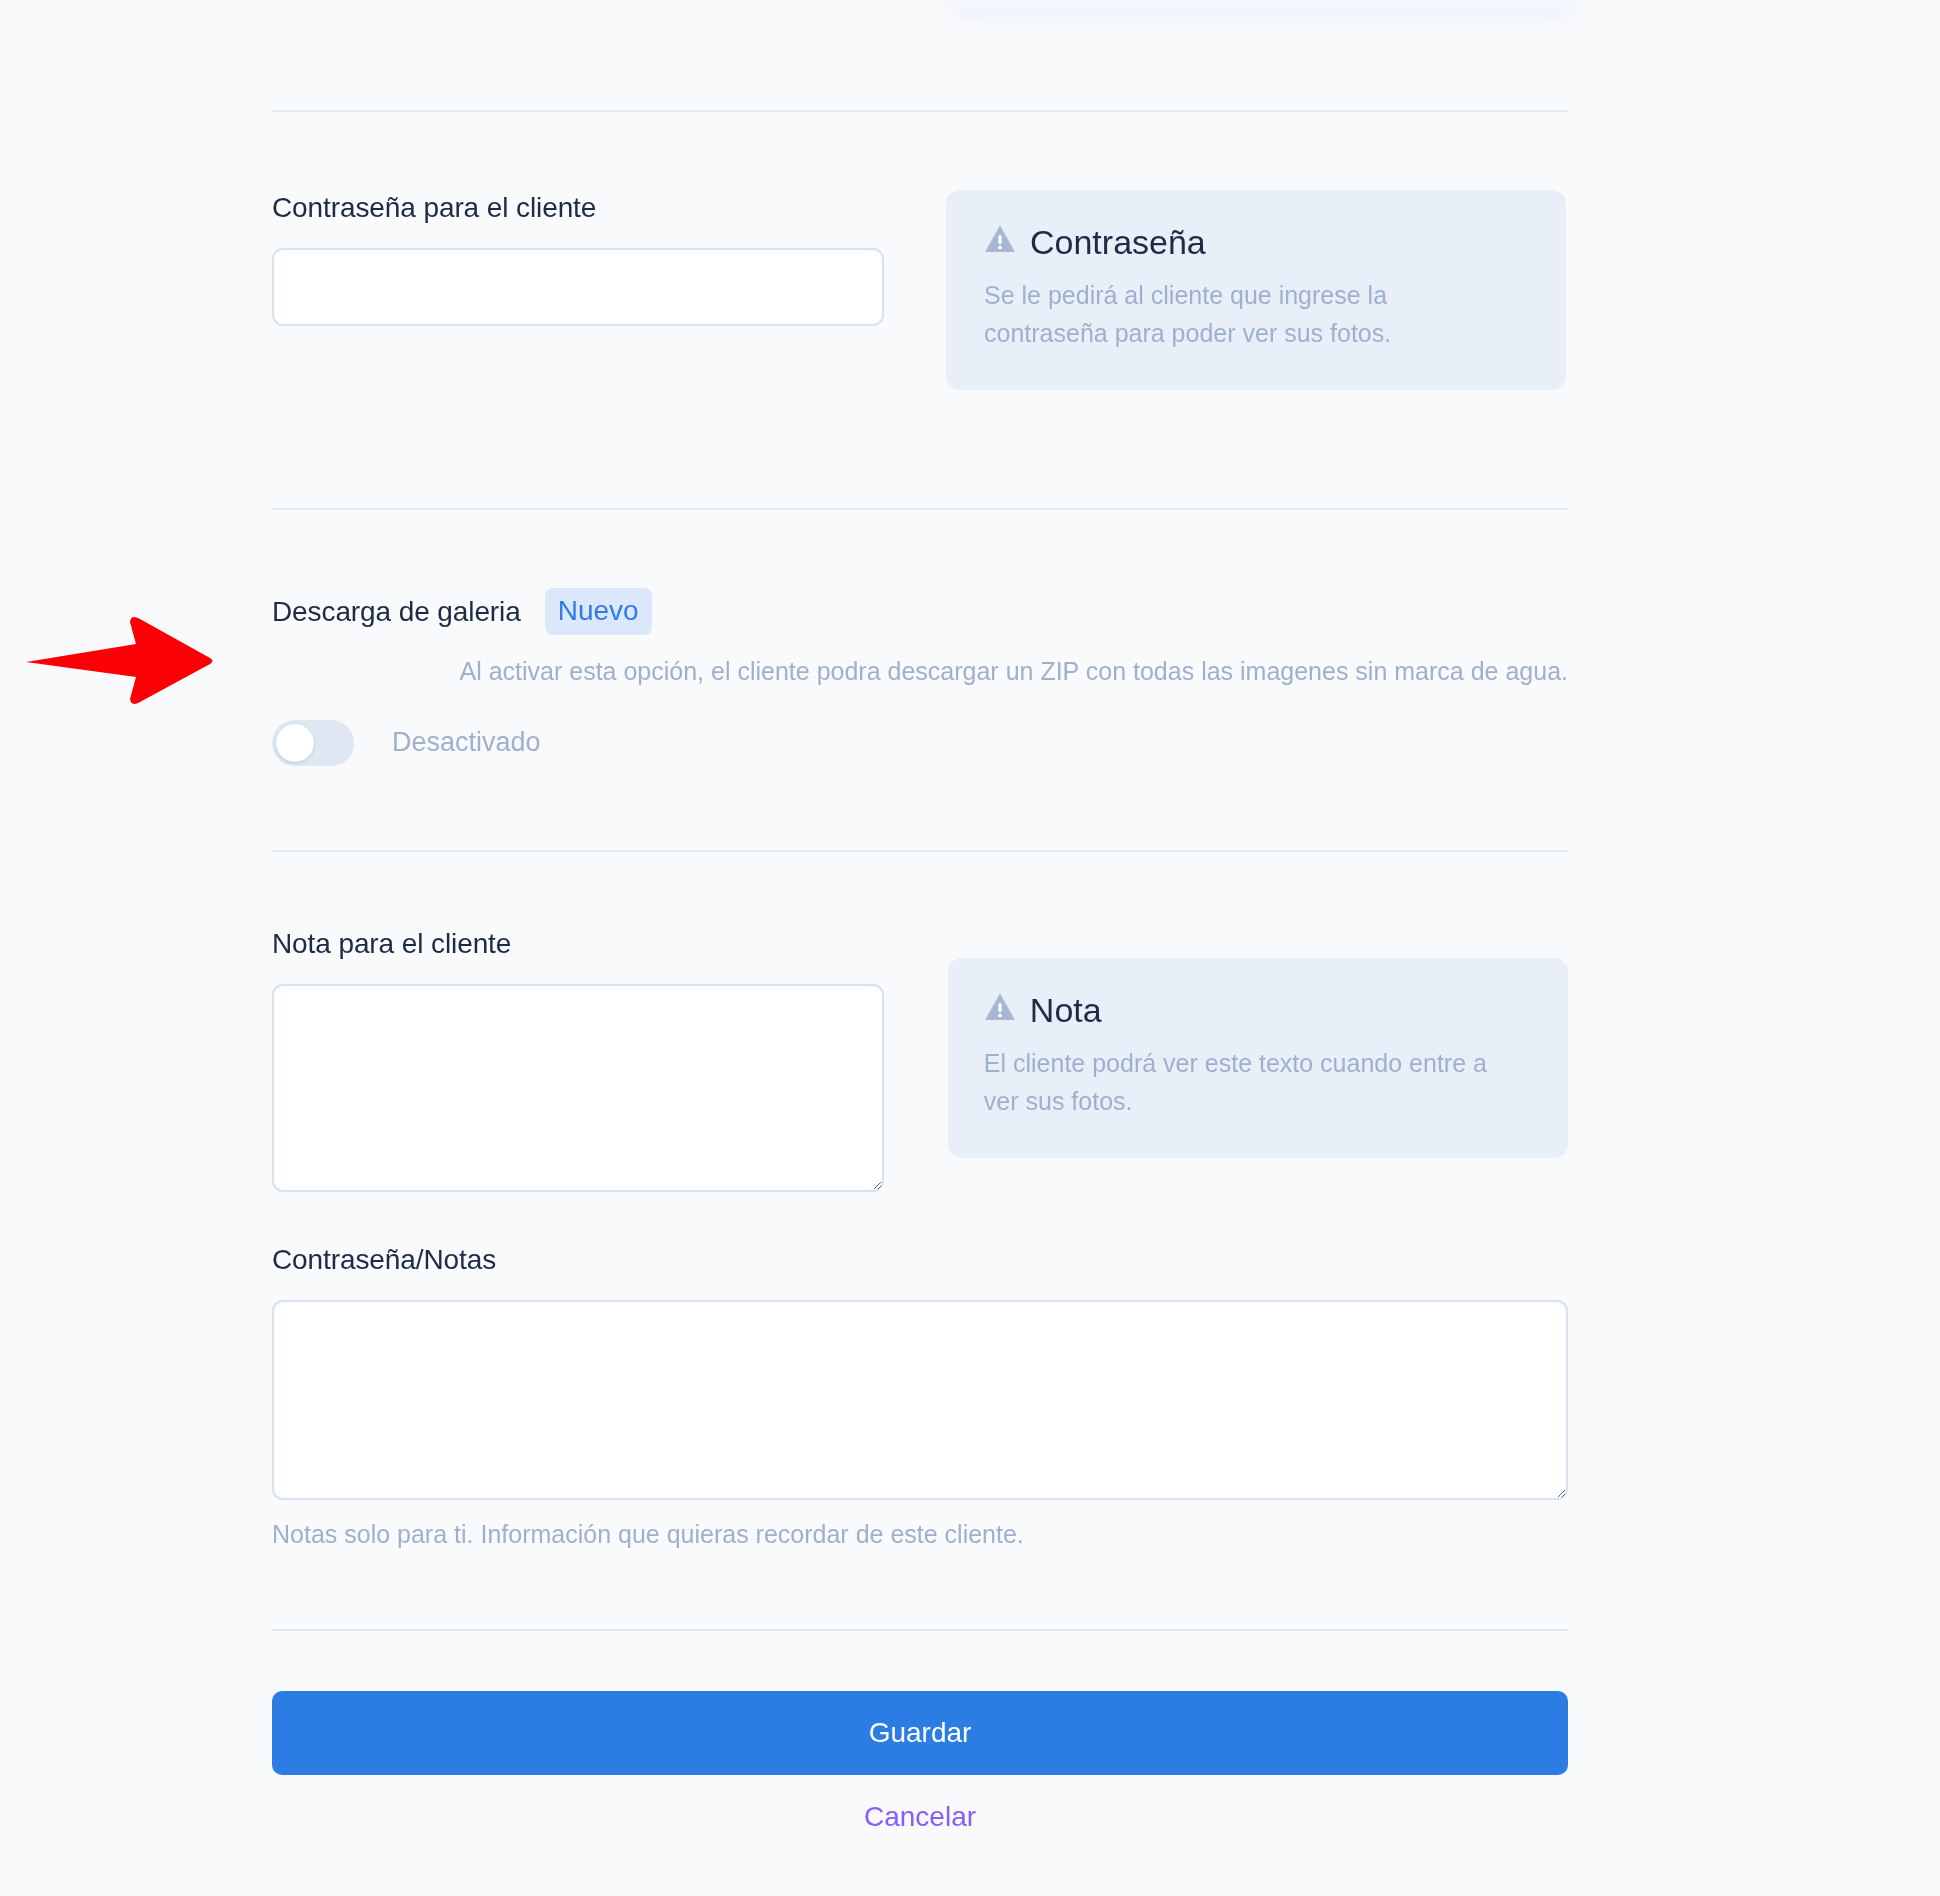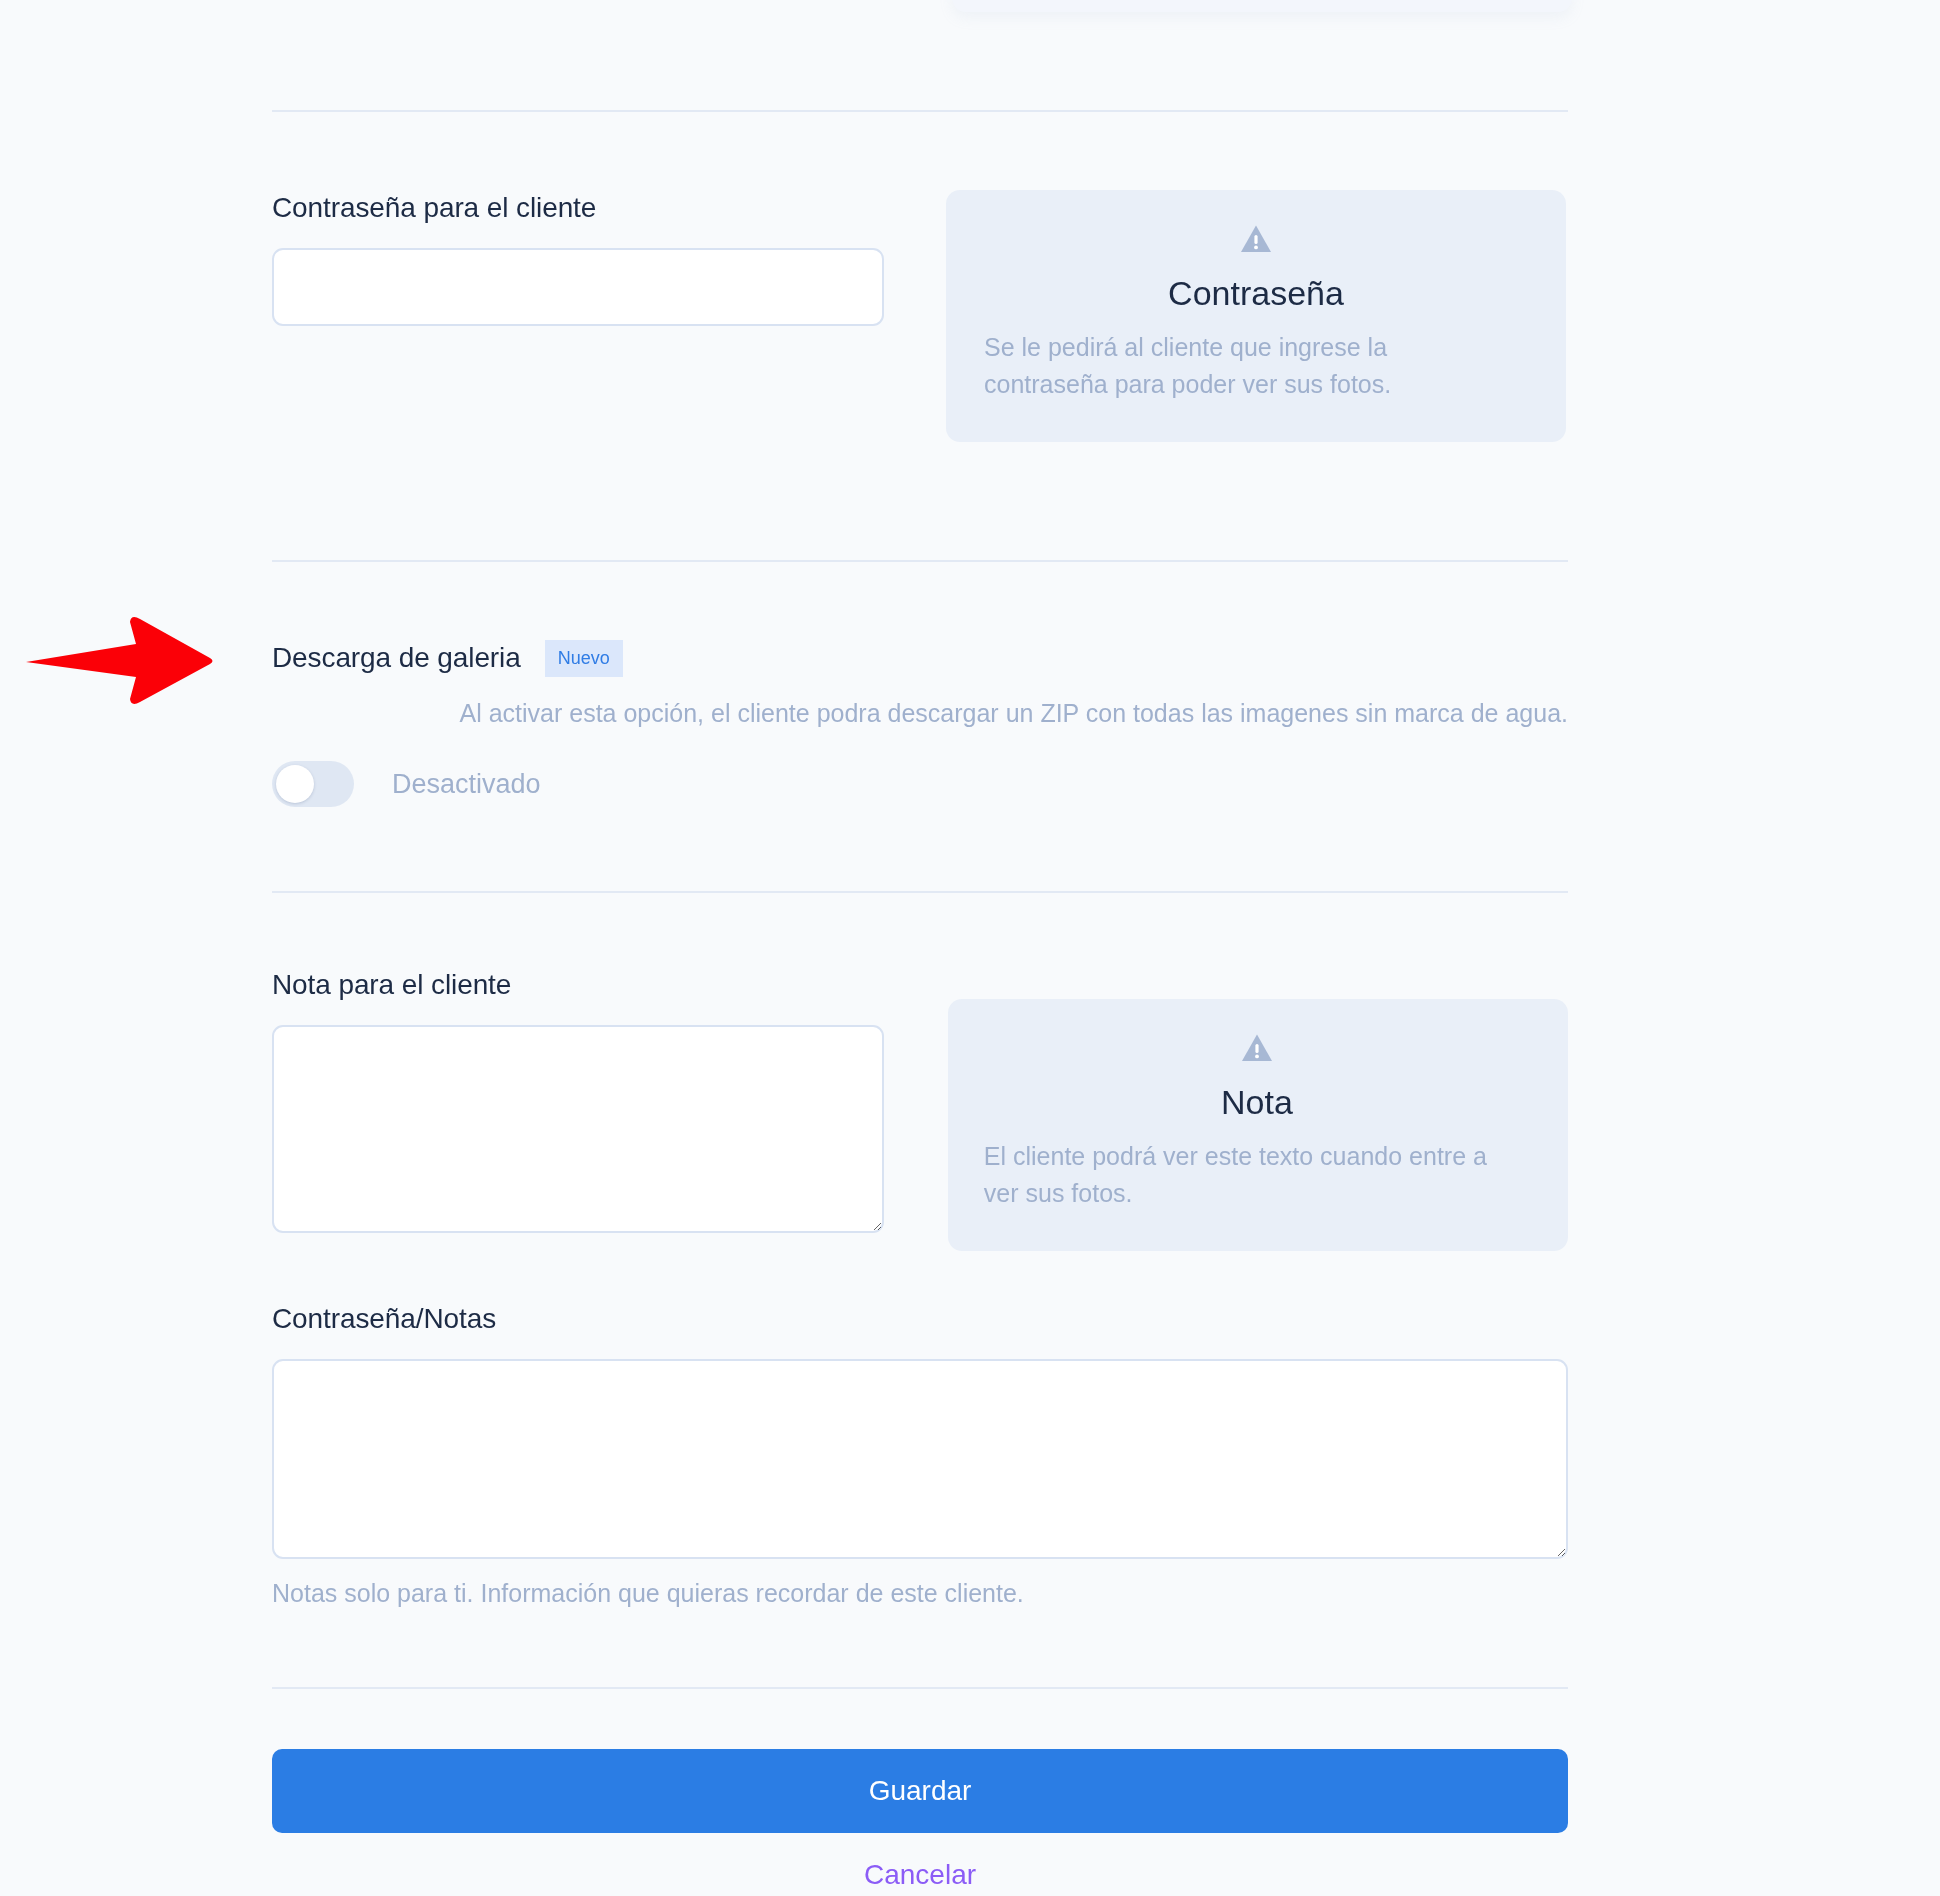--- a/index.html
+++ b/index.html
@@ -97,21 +97,20 @@
     border-radius: 14px;
     padding: 34px 38px 38px 38px;
   }
   .info-title {
     display: flex;
     align-items: center;
     gap: 14px;
     font-size: 34px;
     color: #1d2b45;
     line-height: 1.1;
-    flex-direction: column;
   }
   .warn-icon { flex: none; }
   .info-text {
     margin-top: 16px;
     font-size: 25px;
     line-height: 1.5;
     color: #9fb0cd;
     max-width: 520px;
   }
 
@@ -119,24 +118,24 @@
   .row {
     display: flex;
     align-items: flex-start;
   }
 
   
   .badge {
     display: inline-block;
     background: #dbe7fb;
     color: #2f7ce5;
-    font-size: 18px;
+    font-size: 28px;
     line-height: 1;
     padding: 9px 13px 10px 13px;
-    border-radius: 0;
+    border-radius: 8px;
     vertical-align: middle;
   }
 
   .help-text {
     font-size: 25px;
     color: #9fb0cd;
     line-height: 1.45;
   }
 
   

